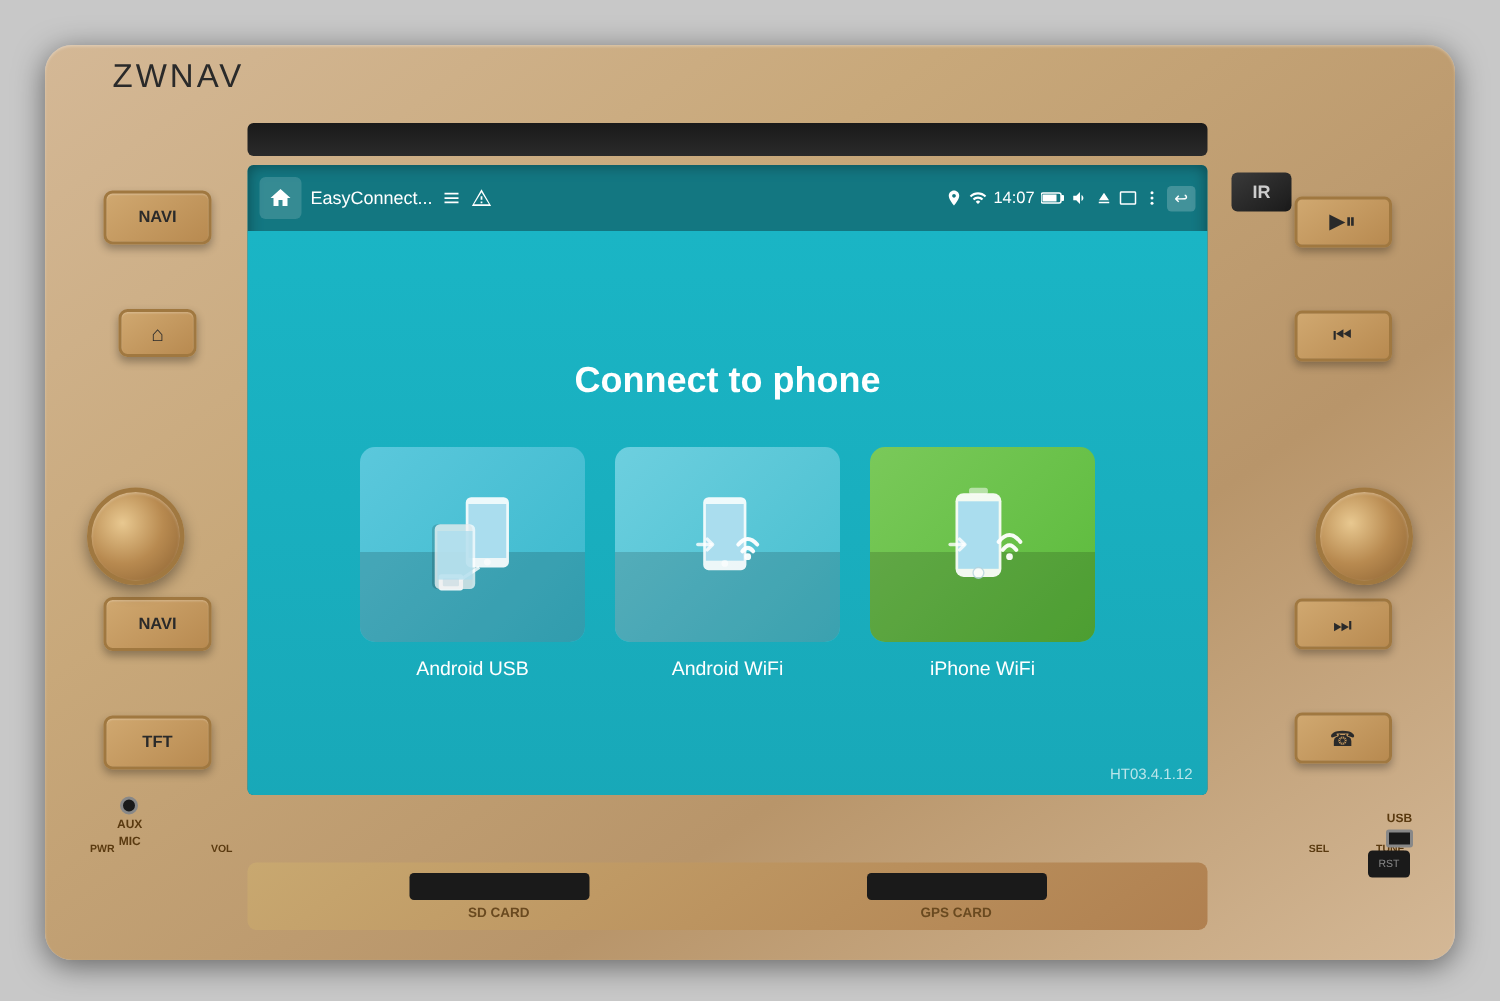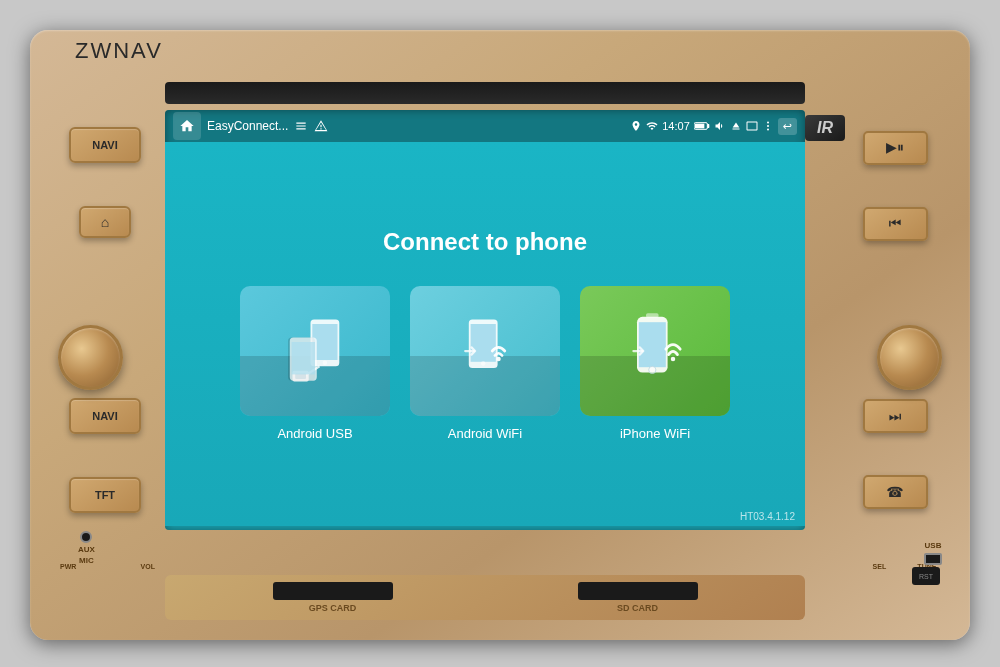--- a/index.html
+++ b/index.html
@@ -44,21 +44,21 @@
       height: 420px;
       background: #1a9fad;
       border-radius: 4px;
       overflow: hidden;
       box-shadow: inset 0 0 10px rgba(0,0,0,0.4);
     }
 
     
     .status-bar {
       width: 100%;
-      height: 32px;
+      height: 44px;
       background: rgba(0,0,0,0.25);
       display: flex;
       align-items: center;
       padding: 0 8px;
       gap: 6px;
     }
 
     .status-bar-left {
       display: flex;
       align-items: center;
@@ -318,32 +318,31 @@
       color: #6a4a20;
       font-size: 9px;
       font-weight: 700;
       text-align: center;
     }
 
     
     .ir-btn {
       position: absolute;
       top: 85px;
-      right: 125px;
+      right: 109px;
       width: 40px;
       height: 26px;
       background: linear-gradient(145deg, #3a3a3a, #1a1a1a);
       border-radius: 4px;
       display: flex;
       align-items: center;
       justify-content: center;
       color: #ccc;
-      font-size: 16px;
-      font-weight: 700;
-      font-style: italic;
+      font-size: 12px;
+      font-weight: 700;
     }
 
     
     .aux-area {
       position: absolute;
       bottom: 75px;
       left: 48px;
       display: flex;
       flex-direction: column;
       align-items: center;
@@ -639,21 +638,21 @@
   <div class="usb-area">
     <span class="usb-text">USB</span>
     <div class="usb-port"></div>
   </div>
 
   <div class="rst-btn">RST</div>
 
   <div class="bottom-bar">
     <div style="display:flex;flex-direction:column;align-items:center;gap:3px;">
       <div class="bottom-slot"></div>
-      <span class="bottom-label">GPS CARD</span>
+      <span class="bottom-label">SD CARD</span>
     </div>
     <div style="display:flex;flex-direction:column;align-items:center;gap:3px;">
       <div class="bottom-slot"></div>
-      <span class="bottom-label">SD CARD</span>
+      <span class="bottom-label">GPS CARD</span>
     </div>
   </div>
 
 </div>
 
 </body></html>

